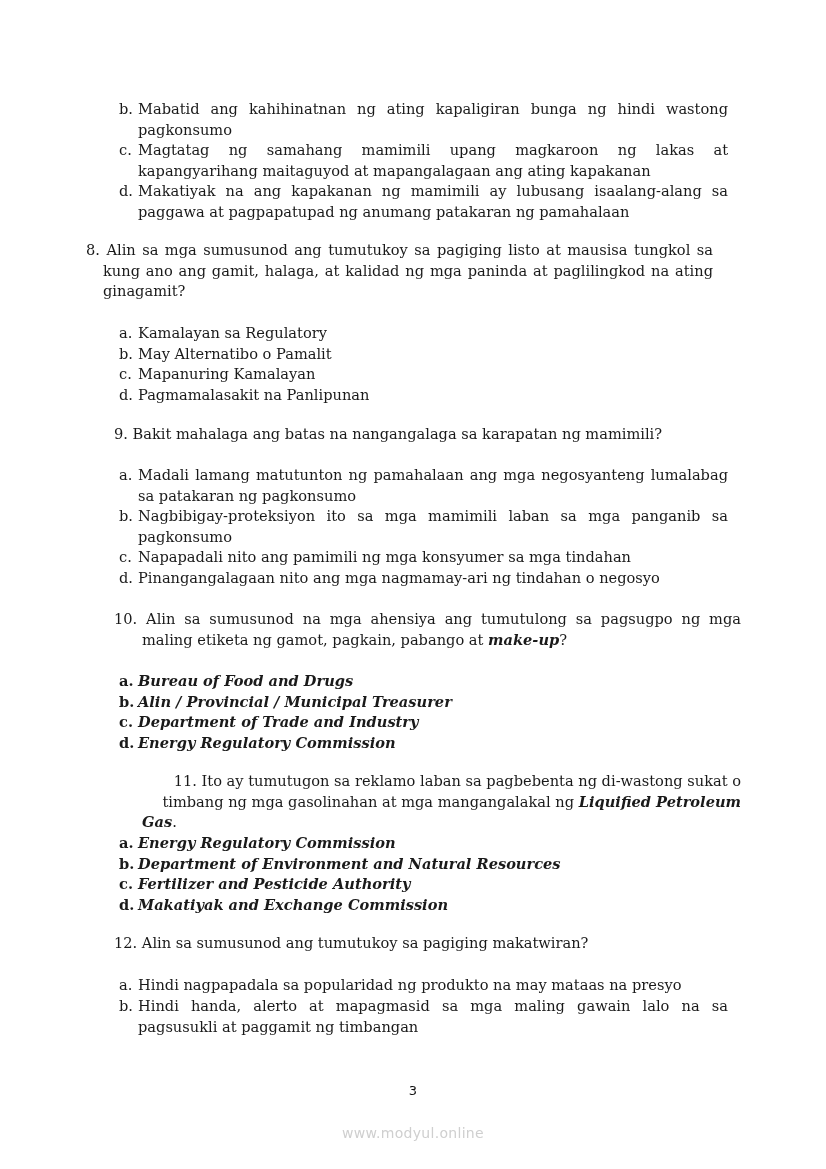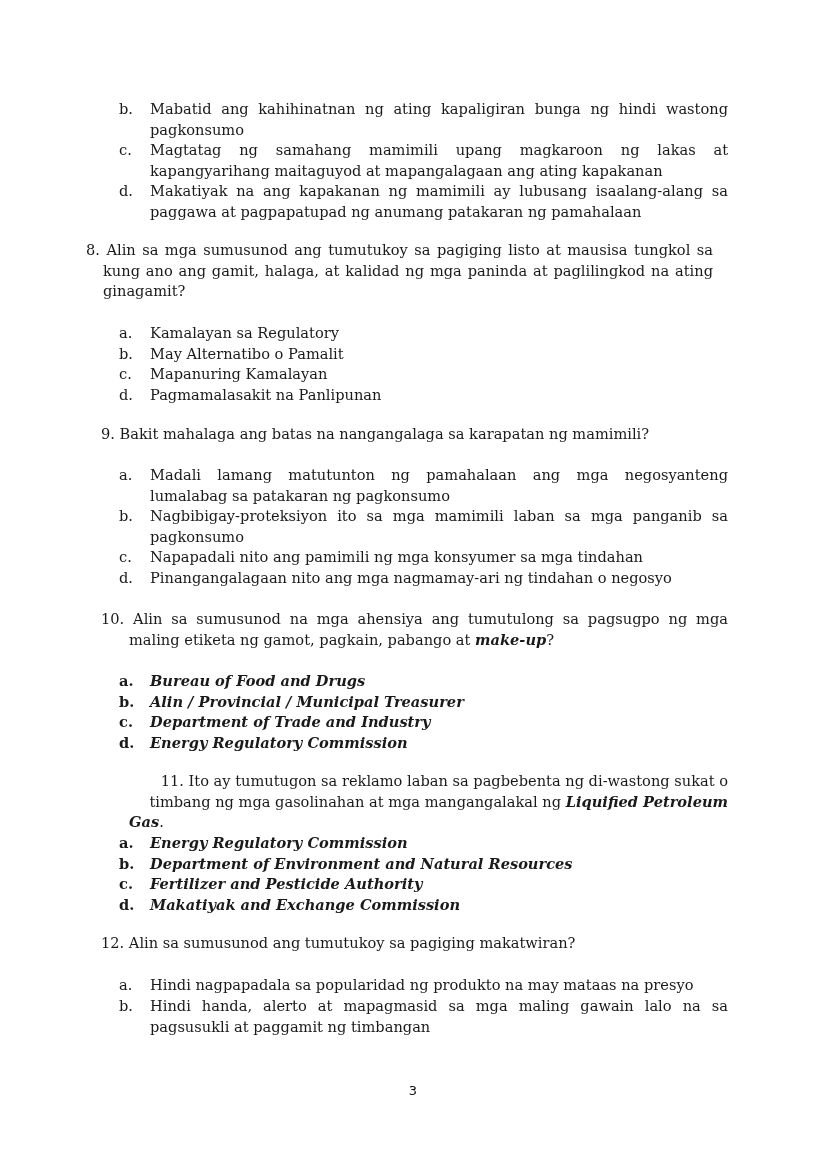--- a/index.html
+++ b/index.html
@@ -1,23 +1,23 @@
 <!DOCTYPE html>
 <html><head>
 <meta charset="utf-8">
 <style>
   html, body { margin: 0; padding: 0; background: #ffffff; }
   body { width: 826px; height: 1169px; position: relative; overflow: hidden;
          font-family: "DejaVu Serif", "Liberation Serif", serif; color: #1a1a1a; }
   .page { position: absolute; left: 0; top: 0; width: 826px; height: 1169px; }
-  .q { position: absolute; left: 101px; width: 627px; font-size: 14.6px; line-height: 20.6px;
+  .q { position: absolute; left: 114px; width: 627px; font-size: 14.6px; line-height: 20.6px;
        text-align: justify; text-align-last: left; }
   .opt { position: absolute; left: 119px; width: 609px; font-size: 14.6px; line-height: 20.6px; }
   .opt .lab { position: absolute; left: 0; top: 0; width: 24px; }
-  .opt .otxt { display: block; margin-left: 31px; text-align: justify; text-align-last: left; }
+  .opt .otxt { display: block; margin-left: 19px; text-align: justify; text-align-last: left; }
   .it { font-style: italic; font-weight: bold; }
   .pagenum { position: absolute; left: 0; width: 826px; top: 1083px; text-align: center;
              font-family: "DejaVu Sans", "Liberation Sans", sans-serif; font-size: 13px; color: #111; }
   .watermark { position: absolute; left: 0; width: 826px; top: 1125px; text-align: center;
                font-family: "DejaVu Sans", "Liberation Sans", sans-serif; font-size: 14px; color: #cfcfcf;
                letter-spacing: 0.3px; }
 </style>
 </head>
 <body>
 
@@ -141,13 +141,14 @@
       <span class="lab">a.</span>
       <span class="otxt">Hindi nagpapadala sa popularidad ng produkto na may mataas na presyo</span>
     </div>
     <div class="opt" style="top:996px;">
       <span class="lab">b.</span>
       <span class="otxt">Hindi handa, alerto at mapagmasid sa mga maling gawain lalo na sa pagsusukli at paggamit ng timbangan</span>
     </div>
   </div>
 
   <div class="pagenum">3</div>
+  <div class="watermark">www.modyul.online</div>
 </div>
 
 </body></html>

